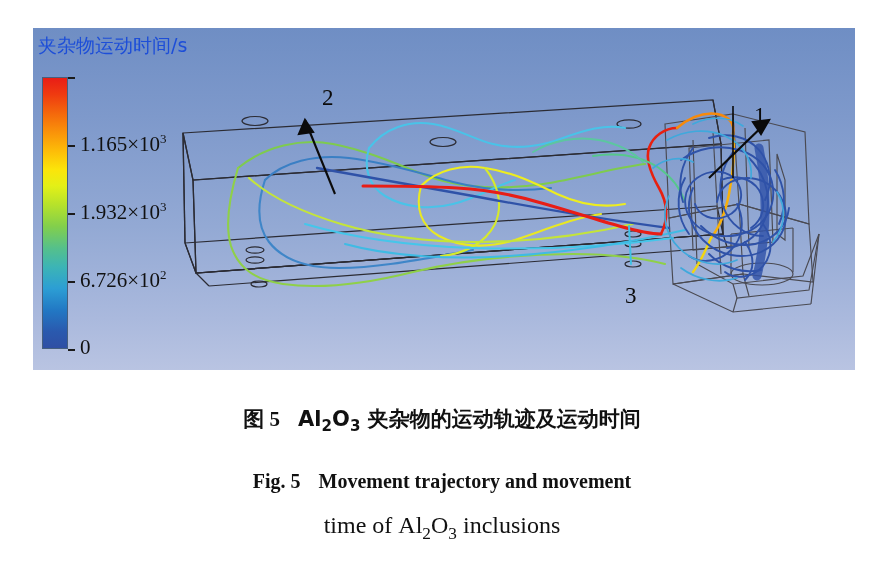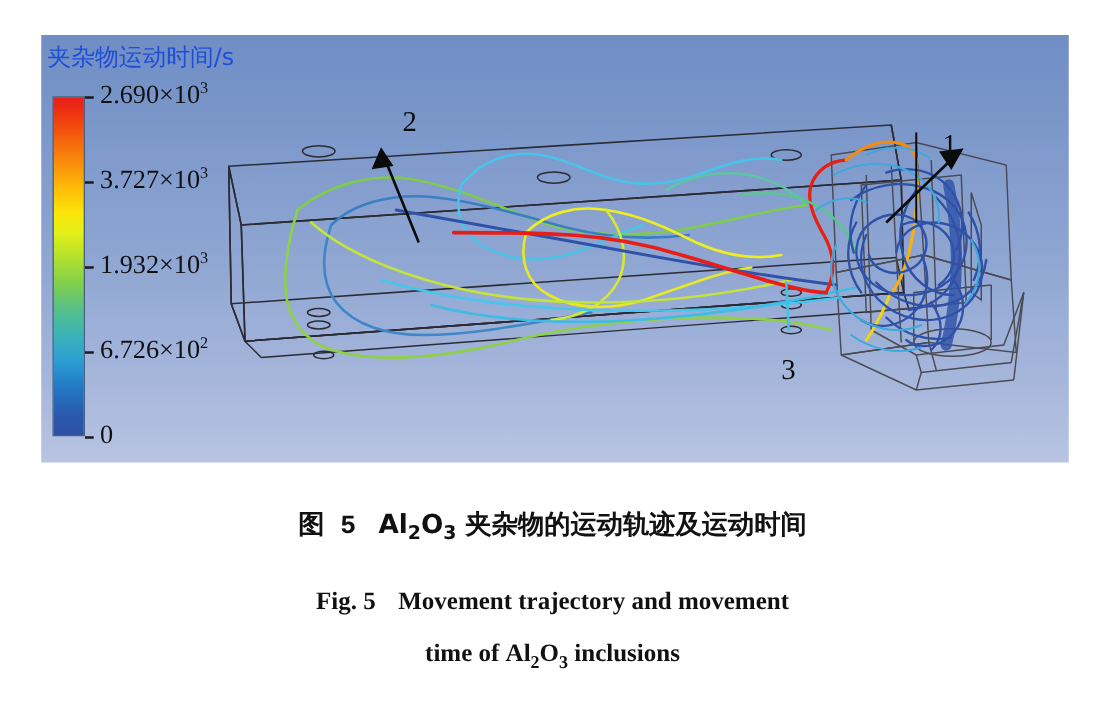--- a/index.html
+++ b/index.html
@@ -26,23 +26,23 @@
   .cb-lab{position:absolute;left:38px;font-size:21px;color:#111;white-space:nowrap;
           transform:translateY(-55%);font-family:"Liberation Serif", serif;}
   .cb-lab sup{font-size:13px;vertical-align:super;}
 
   
   .callout{position:absolute;font-size:23px;color:#0b0b0b;font-family:"Liberation Serif", serif;}
 
   
   .cap{position:absolute;width:884px;text-align:center;color:#111;}
   #cap-cn{top:405px;font-size:21px;font-family:"DejaVu Sans", sans-serif;font-weight:bold;}
-  #cap-cn .lead{font-family:Liberation Mono, monospace;}
+  #cap-cn .lead{font-family:Liberation Serif, serif;}
   #cap-en1{top:470px;font-size:20px;font-weight:bold;font-family:"Liberation Serif", serif;text-align:center;}
-  #cap-en2{top:512px;font-size:20px;font-weight:bold;font-family:"Liberation Serif", serif;}
+  #cap-en2{top:512px;font-size:24px;font-weight:normal;font-family:"Liberation Serif", serif;}
   sub{font-size:0.72em;vertical-align:sub;}
   .sp{display:inline-block;width:18px;}
 </style>
 </head>
 <body>
 
 <div id="scene">
   <svg viewBox="0 0 822 342" preserveAspectRatio="none">
     <defs>
       <linearGradient id="jet" x1="0" y1="0" x2="1" y2="0">
@@ -211,25 +211,22 @@
 
 <div id="cbar-wrap">
   <div id="cbar-grad"></div>
 
   <div class="cb-tick" style="top:0%"></div>
   <div class="cb-tick" style="top:25%"></div>
   <div class="cb-tick" style="top:50%"></div>
   <div class="cb-tick" style="top:75%"></div>
   <div class="cb-tick" style="top:100%"></div>
 
-  <div class="cb-lab" style="top:0%">
-    <span>2.690</span>×10<sup>3</sup>
-  </div>
   <div class="cb-lab" style="top:25%">
-    <span>3.727</span>×10<sup>3</sup>
+    <span>1.165</span>×10<sup>3</sup>
   </div>
   <div class="cb-lab" style="top:50%">
     <span>1.932</span>×10<sup>3</sup>
   </div>
   <div class="cb-lab" style="top:75%">
     <span>6.726</span>×10<sup>2</sup>
   </div>
   <div class="cb-lab" style="top:100%">
     <span>0</span>
   </div>

